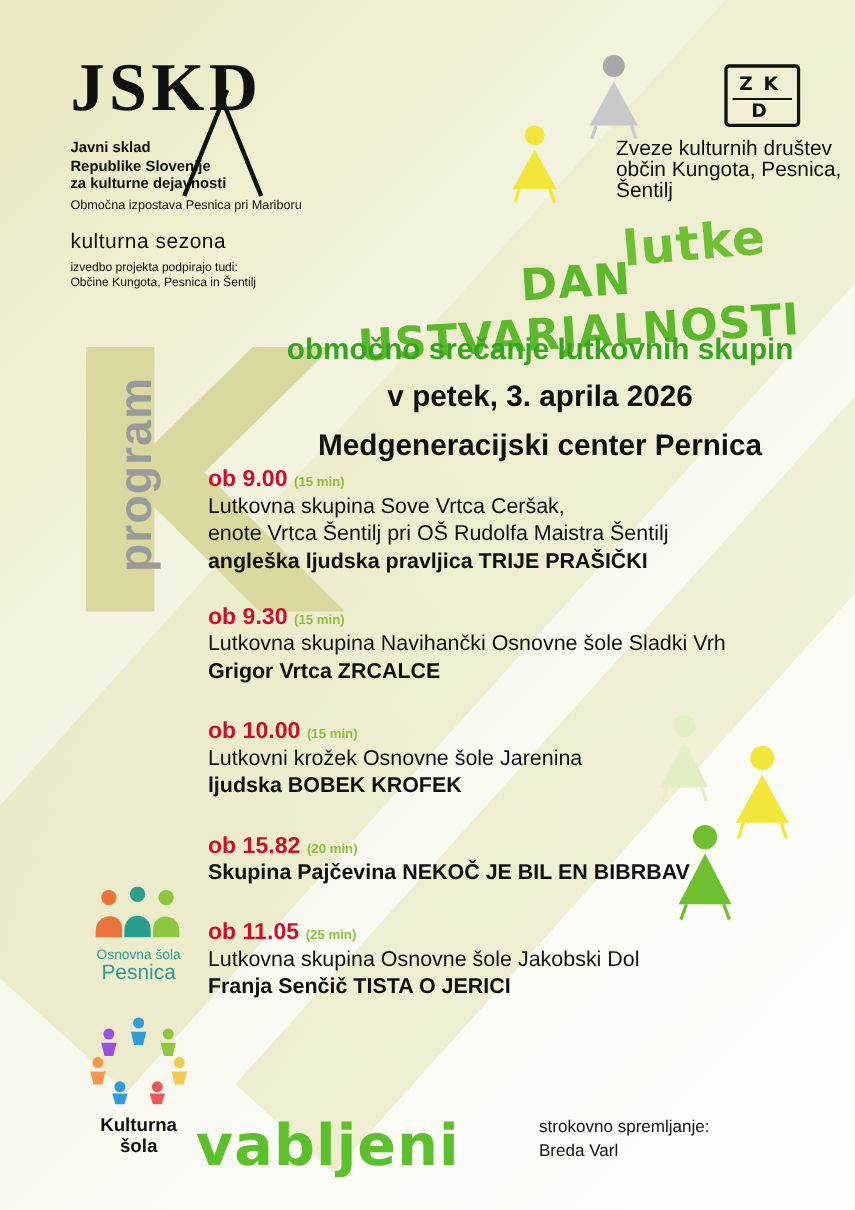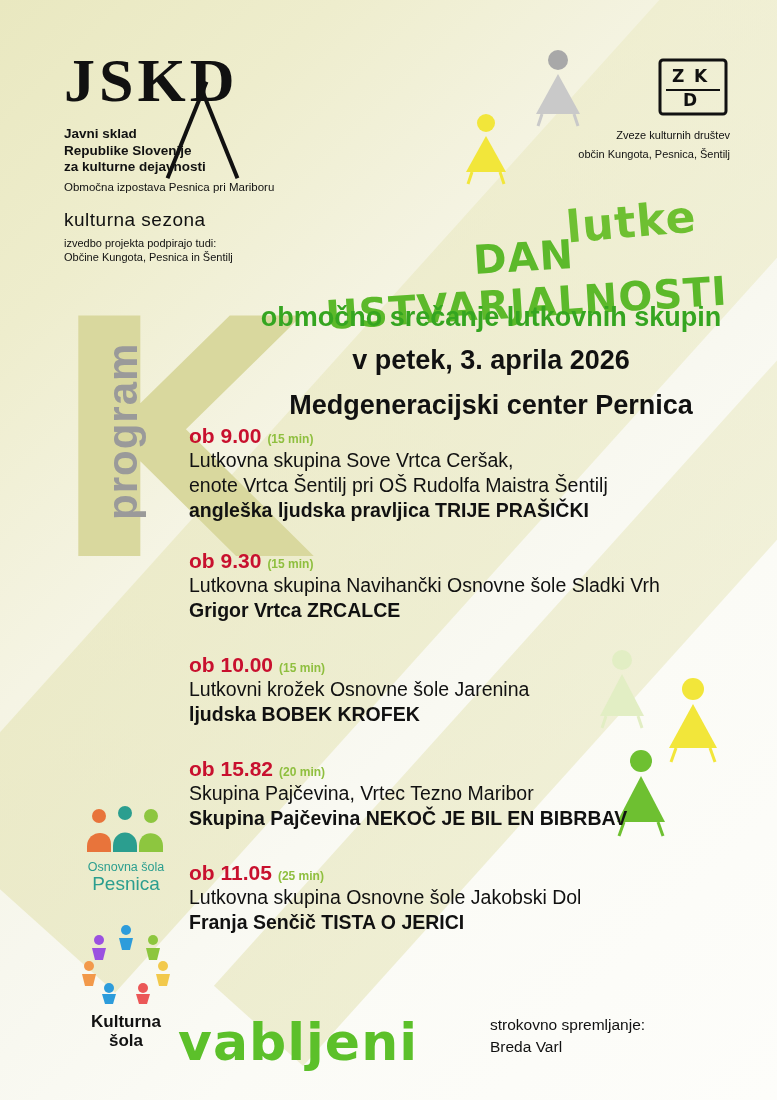--- a/index.html
+++ b/index.html
@@ -76,22 +76,22 @@
     font-size:15px;font-weight:bold;color:#111;margin-left:4px;letter-spacing:.5px;
   }
   .season-note{
     margin-top:5px;font-size:11px;color:#111;line-height:14px;
   }
 
   
   .zkd{position:absolute;left:658px;top:56px;width:70px;height:62px;}
   .zkd svg{display:block;}
   .zkd-txt{
-    position:absolute;left:520px;top:126px;width:210px;
-    text-align:right;font-size:11px;color:#111;line-height:19px;
+    position:absolute;left:560px;top:126px;width:210px;
+    text-align:left;font-size:19px;color:#111;line-height:19px;
   }
 
   
   .lutke{
     position:absolute;left:566px;top:196px;
     font-family:"DejaVu Sans", sans-serif;
     font-size:44px;font-weight:bold;color:#6ec031;
     transform:rotate(-5deg);
     letter-spacing:1px;
   }
@@ -262,21 +262,20 @@
     </div>
 
     <div class="item" style="margin-top:30px;">
       <div><span class="item-time">ob 10.00</span><span class="item-dur">(15 min)</span></div>
       <div class="item-line">Lutkovni krožek Osnovne šole Jarenina</div>
       <div class="item-work">ljudska BOBEK KROFEK</div>
     </div>
 
     <div class="item" style="margin-top:30px;">
       <div><span class="item-time">ob 15.82</span><span class="item-dur">(20 min)</span></div>
-      <div class="item-line">Skupina Pajčevina, Vrtec Tezno Maribor</div>
       <div class="item-work">Skupina Pajčevina NEKOČ JE BIL EN BIBRBAV</div>
     </div>
 
     <div class="item" style="margin-top:30px;">
       <div><span class="item-time">ob 11.05</span><span class="item-dur">(25 min)</span></div>
       <div class="item-line">Lutkovna skupina Osnovne šole Jakobski Dol</div>
       <div class="item-work">Franja Senčič TISTA O JERICI</div>
     </div>
   </div>
 

